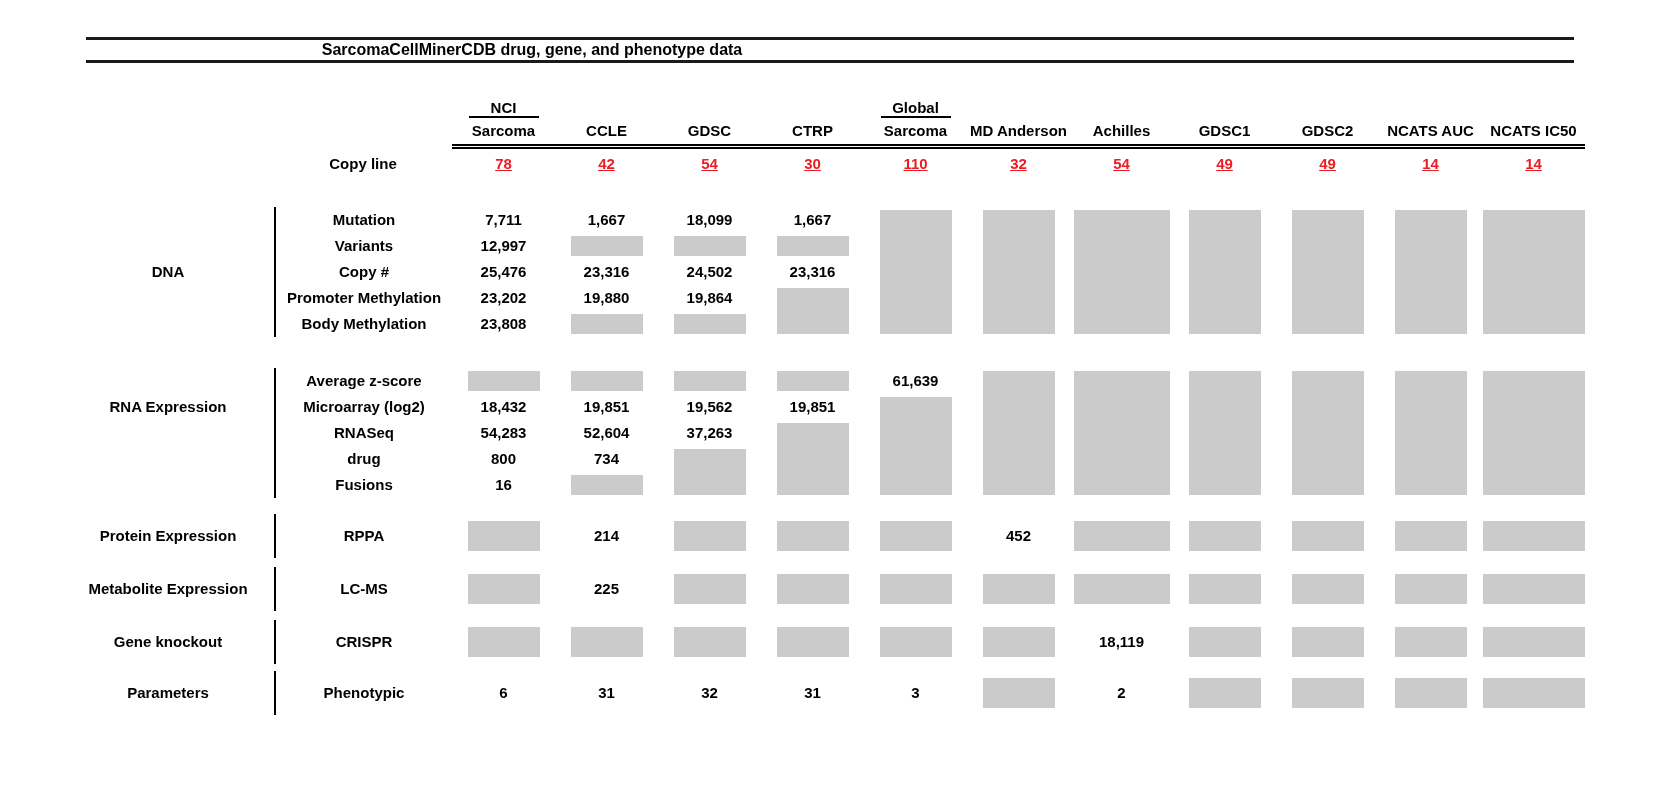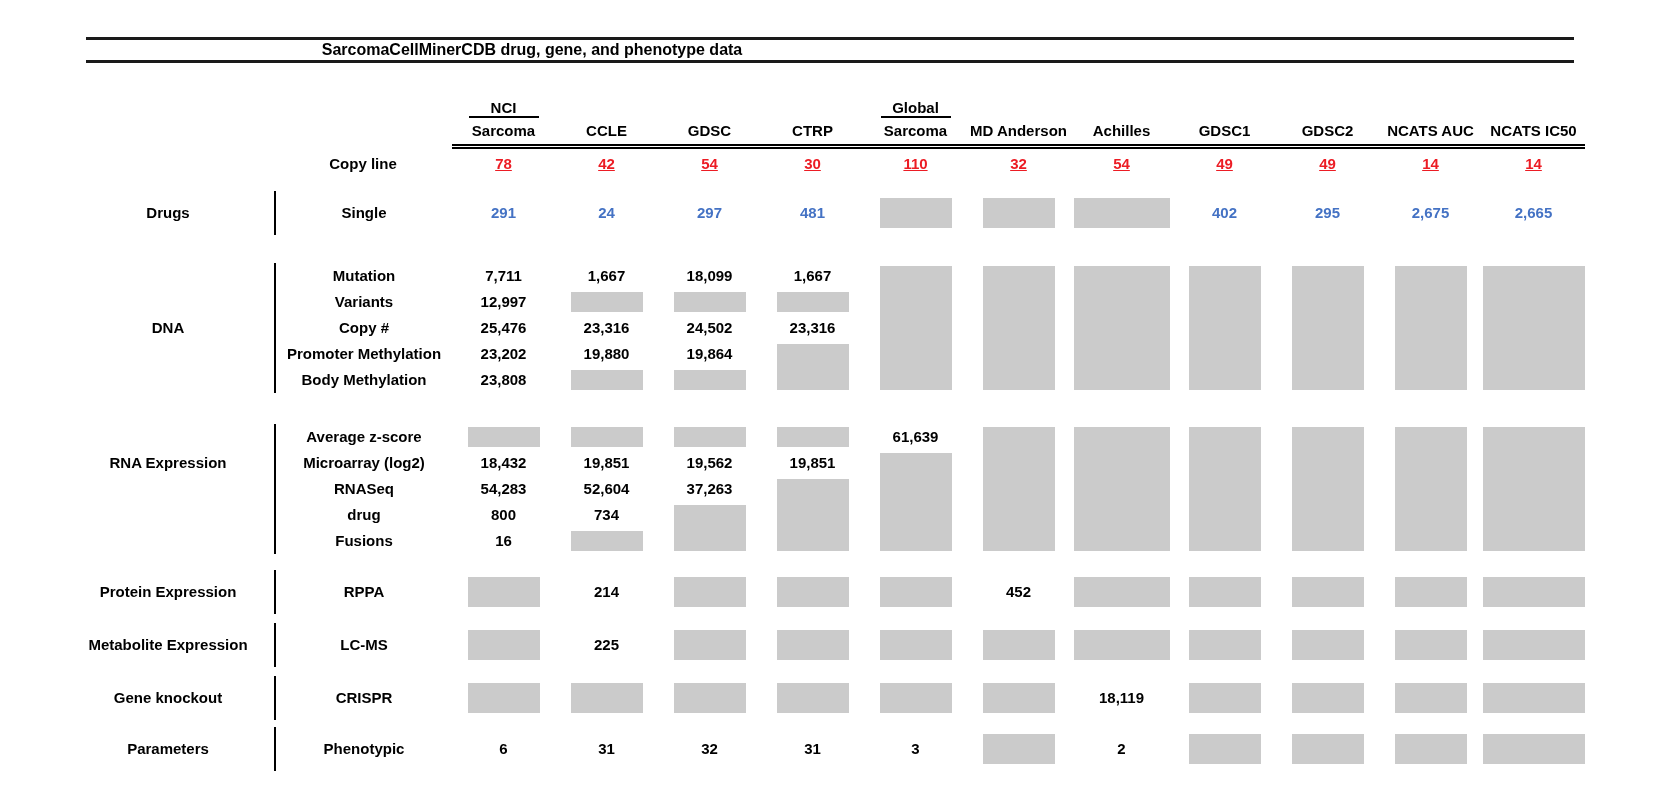--- a/index.html
+++ b/index.html
@@ -112,41 +112,20 @@
       <div class="cell red">30</div>
       <div class="cell red">110</div>
       <div class="cell red">32</div>
       <div class="cell red">54</div>
       <div class="cell red">49</div>
       <div class="cell red">49</div>
       <div class="cell red">14</div>
       <div class="cell red">14</div>
     </div>
 
-    <div class="cols row1 m-drugs">
-      <div class="cell">Drugs</div>
-      <div class="cell bar">Single</div>
-      <div class="cell blue">291</div>
-      <div class="cell blue">24</div>
-      <div class="cell blue">297</div>
-      <div class="cell blue">481</div>
-      <div class="cell">
-          <div class="box"></div>
-        </div>
-      <div class="cell">
-          <div class="box"></div>
-        </div>
-      <div class="cell">
-          <div class="box w"></div>
-        </div>
-      <div class="cell blue">402</div>
-      <div class="cell blue">295</div>
-      <div class="cell blue">2,675</div>
-      <div class="cell blue">2,665</div>
-    </div>
 
     <div class="cols rows5 m-dna">
       <div class="cell col1 vfull">DNA</div>
       <div class="cell col2 bar gr1">Mutation</div>
       <div class="cell col2 bar gr2">Variants</div>
       <div class="cell col2 bar gr3">Copy #</div>
       <div class="cell col2 bar gr4">Promoter Methylation</div>
       <div class="cell col2 bar gr5">Body Methylation</div>
 
       <div class="cell gc1 gr1">7,711</div>

